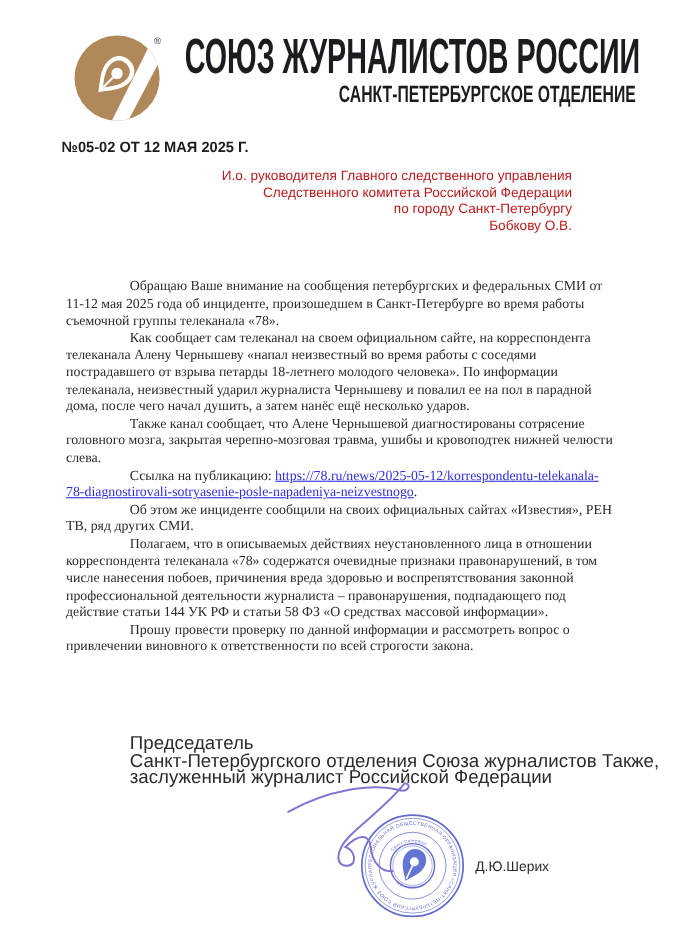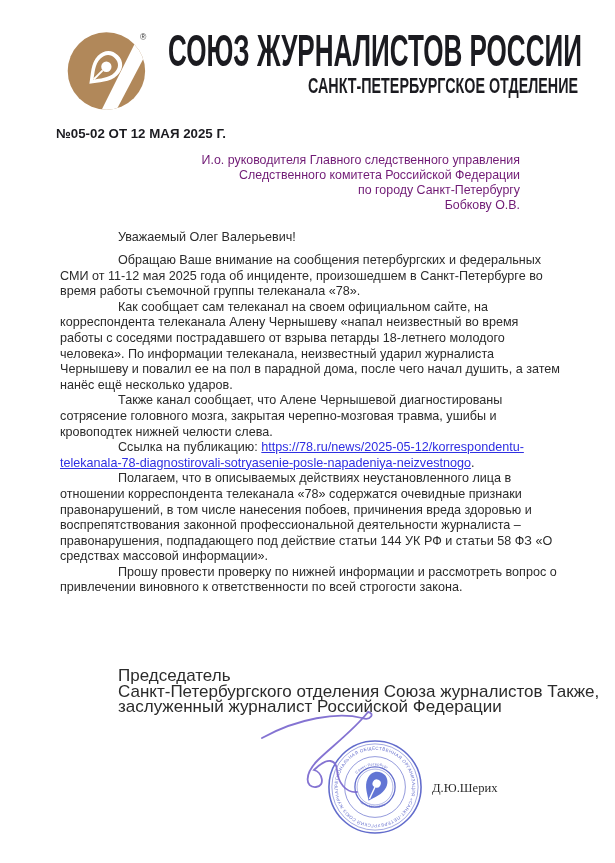--- a/index.html
+++ b/index.html
@@ -3,29 +3,29 @@
 <meta charset="utf-8">
 <style>
   html,body{margin:0;padding:0;background:#ffffff;}
   .page{
     position:relative;width:615px;height:863px;background:#fff;overflow:hidden;
     font-family:"Liberation Sans",sans-serif;color:#2b2b2b;
   }
   svg text{font-family:"Liberation Sans",sans-serif;}
   .header-svg{position:absolute;left:0;top:24px;}
   .logo-svg{position:absolute;left:66px;top:28px;}
-  .recipient{position:absolute;top:153px;right:95px;text-align:right;font-size:12.4px;line-height:15px;color:#701a75;}
+  .recipient{position:absolute;top:153px;right:95px;text-align:right;font-size:12.4px;line-height:15px;color:#b91c1c;}
   .salutation{position:absolute;top:230px;left:118px;font-size:12.6px;color:#2b2b2b;}
   .bodytext{position:absolute;top:253px;left:60px;width:500px;font-size:12.6px;line-height:15.6px;text-align:left;}
-  .bodytext p{margin:0;text-indent:58px;}
+  .bodytext p{margin:0;text-indent:58px;font-family:Liberation Serif, serif;}
   a.link{color:#2f2fe2;text-decoration:underline;word-break:normal;}
   .sigblock{position:absolute;top:668px;left:118px;font-size:17px;line-height:15.6px;}
   .stamp-svg{position:absolute;left:326px;top:738px;z-index:1;}
   .signature-svg{position:absolute;left:258px;top:700px;z-index:2;}
-  .signame{position:absolute;top:781px;left:432px;font-size:12.6px;color:#2b2b2b;z-index:3;font-family:Liberation Serif, serif;}
+  .signame{position:absolute;top:781px;left:432px;font-size:12.6px;color:#2b2b2b;z-index:3;}
 </style>
 </head>
 <body>
 
 <div class="page">
 
   <svg class="logo-svg" width="86" height="86" viewBox="0 0 100 100">
     <defs>
         <clipPath id="logoclip">
           <circle cx="47" cy="50" r="45"></circle>
@@ -50,29 +50,29 @@
     <text x="56" y="114" font-size="13.5" font-weight="bold" fill="#1b1b20" textLength="170" lengthAdjust="spacingAndGlyphs">№05-02 ОТ 12 МАЯ 2025 Г.</text>
   </svg>
 
   <div class="recipient" id="recipient">
       <div>И.о. руководителя Главного следственного управления</div>
       <div>Следственного комитета Российской Федерации</div>
       <div>по городу Санкт-Петербургу</div>
       <div>Бобкову О.В.</div>
     </div>
 
-  <div class="salutation">Уважаемый Олег Валерьевич!</div>
 
   <div class="bodytext" id="body-paragraphs">
       <p>Обращаю Ваше внимание на сообщения петербургских и федеральных СМИ от 11-12 мая 2025 года об инциденте, произошедшем в Санкт-Петербурге во время работы съемочной группы телеканала «78».</p>
       <p>Как сообщает сам телеканал на своем официальном сайте, на корреспондента телеканала Алену Чернышеву «напал неизвестный во время работы с соседями пострадавшего от взрыва петарды 18-летнего молодого человека». По информации телеканала, неизвестный ударил журналиста Чернышеву и повалил ее на пол в парадной дома, после чего начал душить, а затем нанёс ещё несколько ударов.</p>
       <p>Также канал сообщает, что Алене Чернышевой диагностированы сотрясение головного мозга, закрытая черепно-мозговая травма, ушибы и кровоподтек нижней челюсти слева.</p>
       <p>Ссылка на публикацию: <a class="link" href="#">https://78.ru/news/2025-05-12/korrespondentu-telekanala-78-diagnostirovali-sotryasenie-posle-napadeniya-neizvestnogo</a>.</p>
+      <p>Об этом же инциденте сообщили на своих официальных сайтах «Известия», РЕН ТВ, ряд других СМИ.</p>
       <p>Полагаем, что в описываемых действиях неустановленного лица в отношении корреспондента телеканала «78» содержатся очевидные признаки правонарушений, в том числе нанесения побоев, причинения вреда здоровью и воспрепятствования законной профессиональной деятельности журналиста – правонарушения, подпадающего под действие статьи 144 УК РФ и статьи 58 ФЗ «О средствах массовой информации».</p>
-      <p>Прошу провести проверку по нижней информации и рассмотреть вопрос о привлечении виновного к ответственности по всей строгости закона.</p>
+      <p>Прошу провести проверку по данной информации и рассмотреть вопрос о привлечении виновного к ответственности по всей строгости закона.</p>
     </div>
 
   <div class="sigblock" id="sig-block">
       <div>Председатель</div>
       <div>Санкт-Петербургского отделения Союза журналистов Также,</div>
       <div>заслуженный журналист Российской Федерации</div>
     </div>
 
   <svg class="stamp-svg" width="98" height="98" viewBox="0 0 100 100" opacity="0.88">
     <defs>

